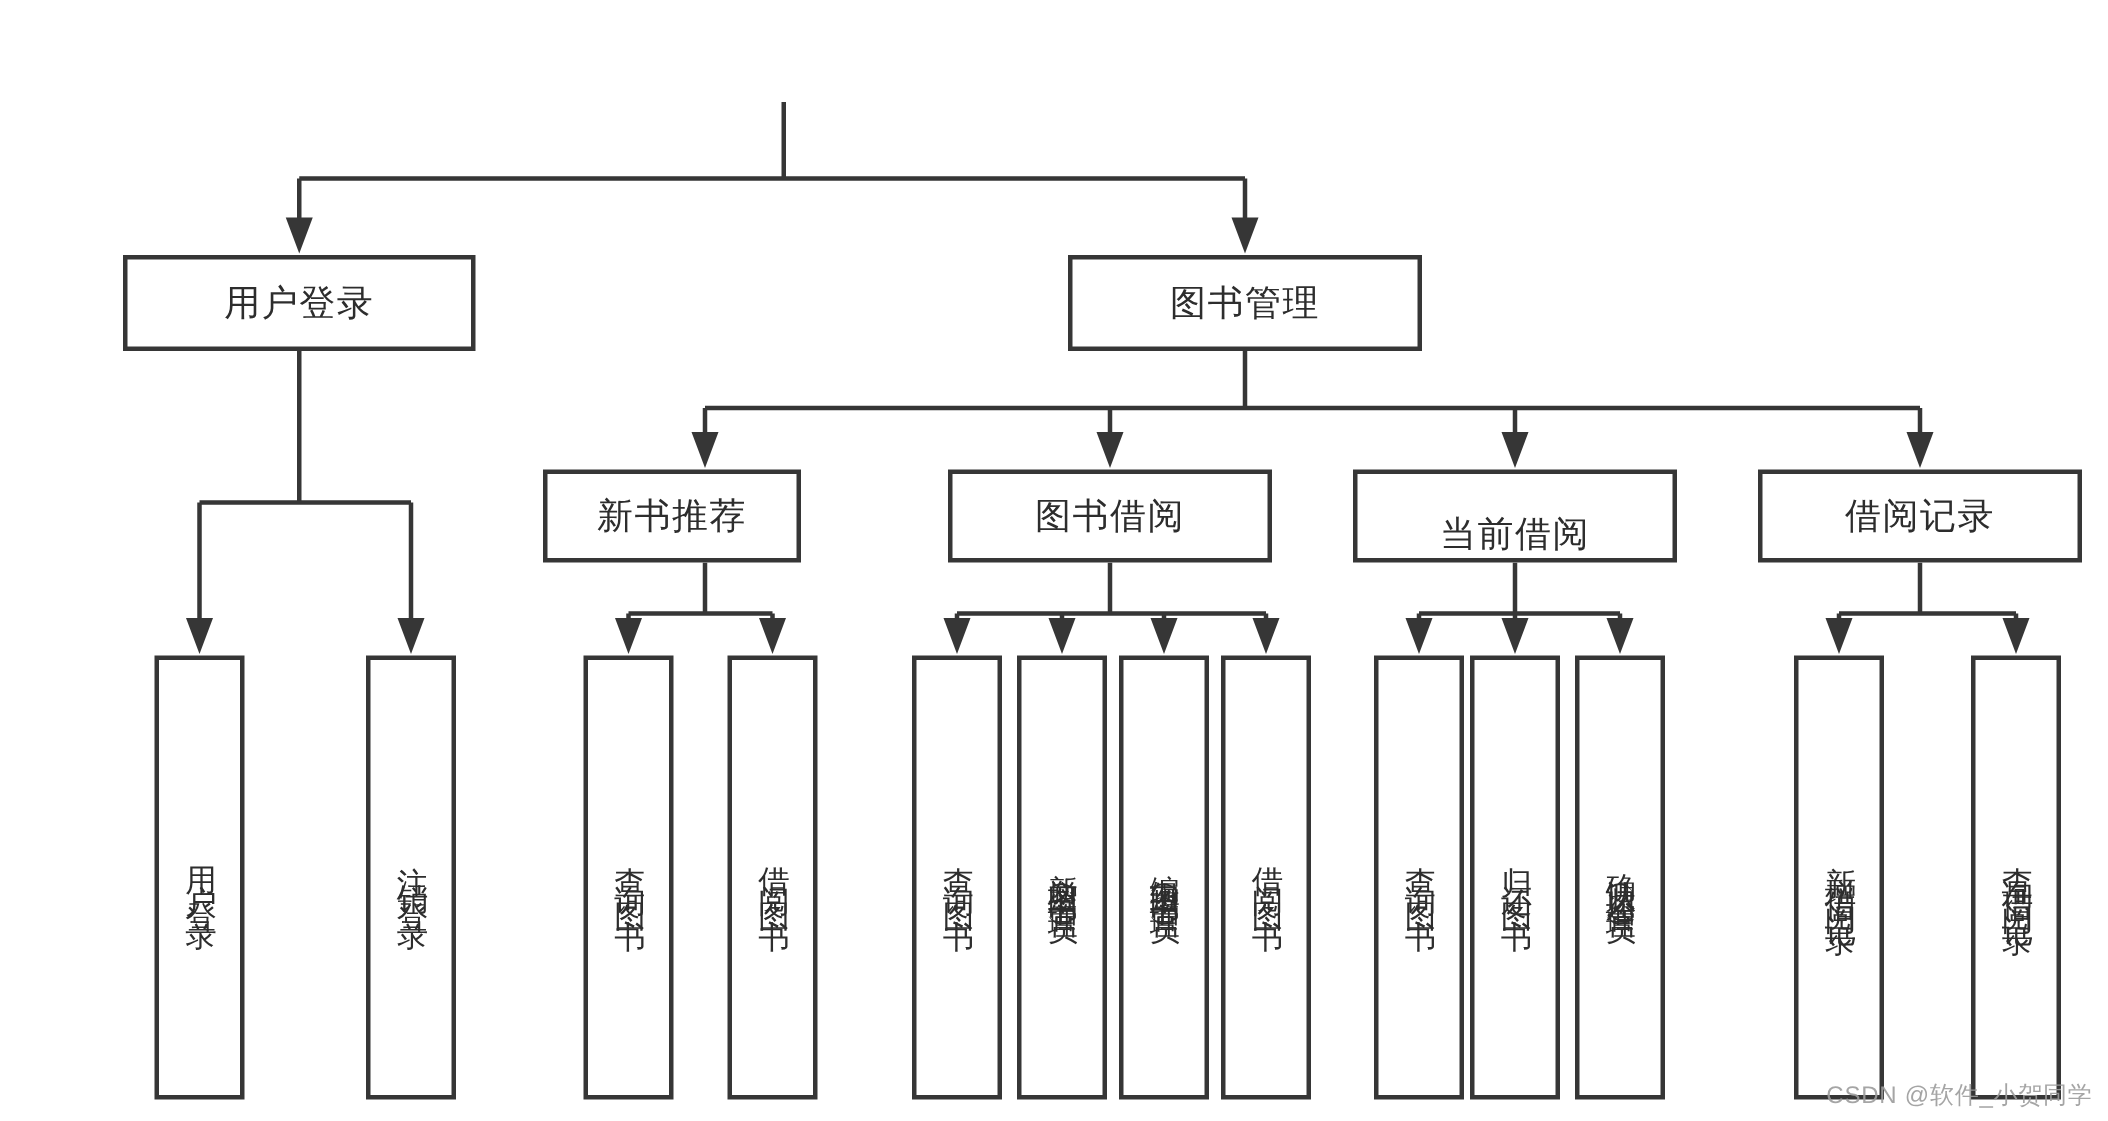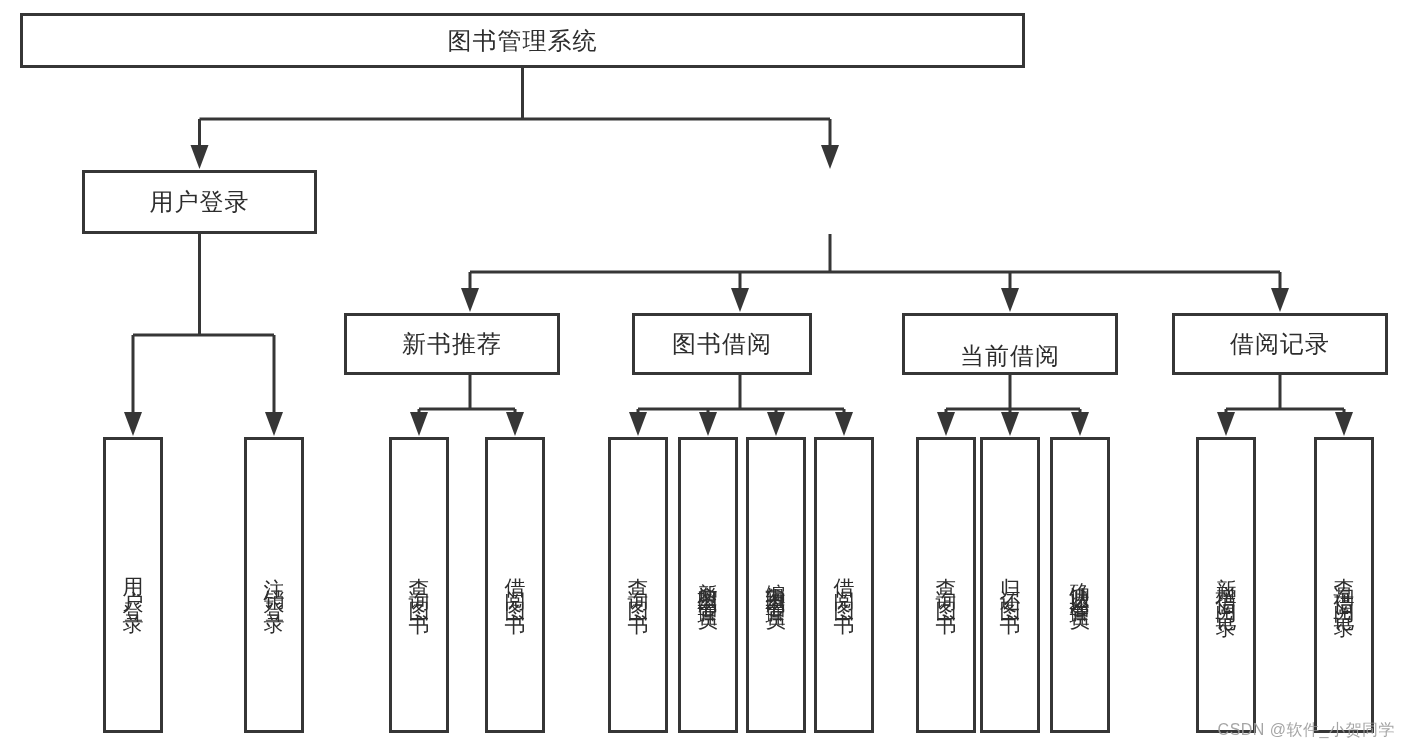--- a/index.html
+++ b/index.html
@@ -41,32 +41,32 @@
              M1280 375V409 M1226 409H1344 M1226 409V418 M1344 409V418" fill="none" stroke="#363636" stroke-width="3"></path>
     <path d="M190.5 145L208.5 145L199.5 169Z M821 145L839 145L830 169Z
              M461 288L479 288L470 312Z M731 288L749 288L740 312Z M1001 288L1019 288L1010 312Z M1271 288L1289 288L1280 312Z
              M124 412L142 412L133 436Z M265 412L283 412L274 436Z
              M410 412L428 412L419 436Z M506 412L524 412L515 436Z
              M629 412L647 412L638 436Z M699 412L717 412L708 436Z M767 412L785 412L776 436Z M835 412L853 412L844 436Z
              M937 412L955 412L946 436Z M1001 412L1019 412L1010 436Z M1071 412L1089 412L1080 436Z
              M1217 412L1235 412L1226 436Z M1335 412L1353 412L1344 436Z" fill="#363636" stroke="none"></path>
   </svg>
 
-  <div class="node" style="left:20px;top:13px;width:1005px;height:55px;">
-    <span class="hlabel">图书管理系统</span>
-  </div>
 
   <div class="node" style="left:82px;top:170px;width:235px;height:64px;">
     <span class="hlabel">用户登录</span>
   </div>
+  <div class="node" style="left:712px;top:170px;width:236px;height:64px;">
+    <span class="hlabel">图书管理</span>
+  </div>
 
-  <div class="node" style="left:344px;top:313px;width:216px;height:62px;">
+  <div class="node" style="left:362px;top:313px;width:172px;height:62px;">
     <span class="hlabel">新书推荐</span>
   </div>
-  <div class="node" style="left:632px;top:313px;width:180px;height:62px;">
+  <div class="node" style="left:632px;top:313px;width:216px;height:62px;">
     <span class="hlabel">图书借阅</span>
   </div>
   <div class="node" style="left:902px;top:313px;width:216px;height:62px;align-items:flex-end;">
     <span class="hlabel">当前借阅</span>
   </div>
   <div class="node" style="left:1172px;top:313px;width:216px;height:62px;">
     <span class="hlabel">借阅记录</span>
   </div>
 
   <div class="node leaf" style="left:103px;">

